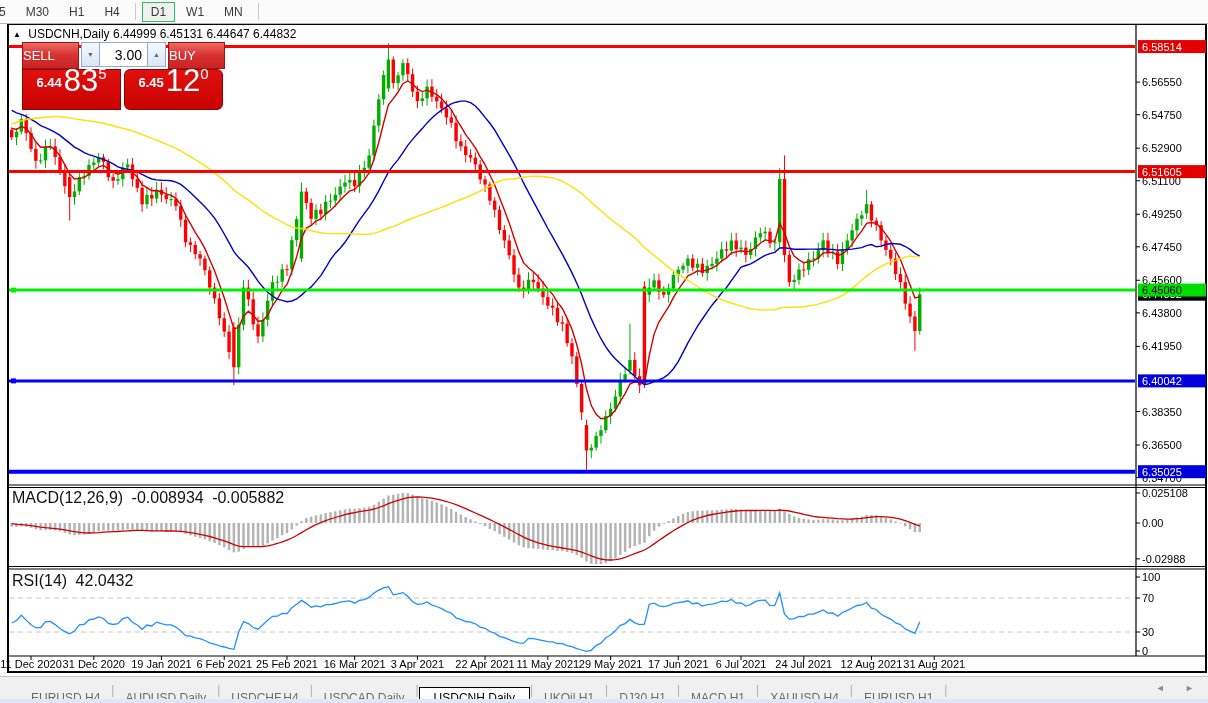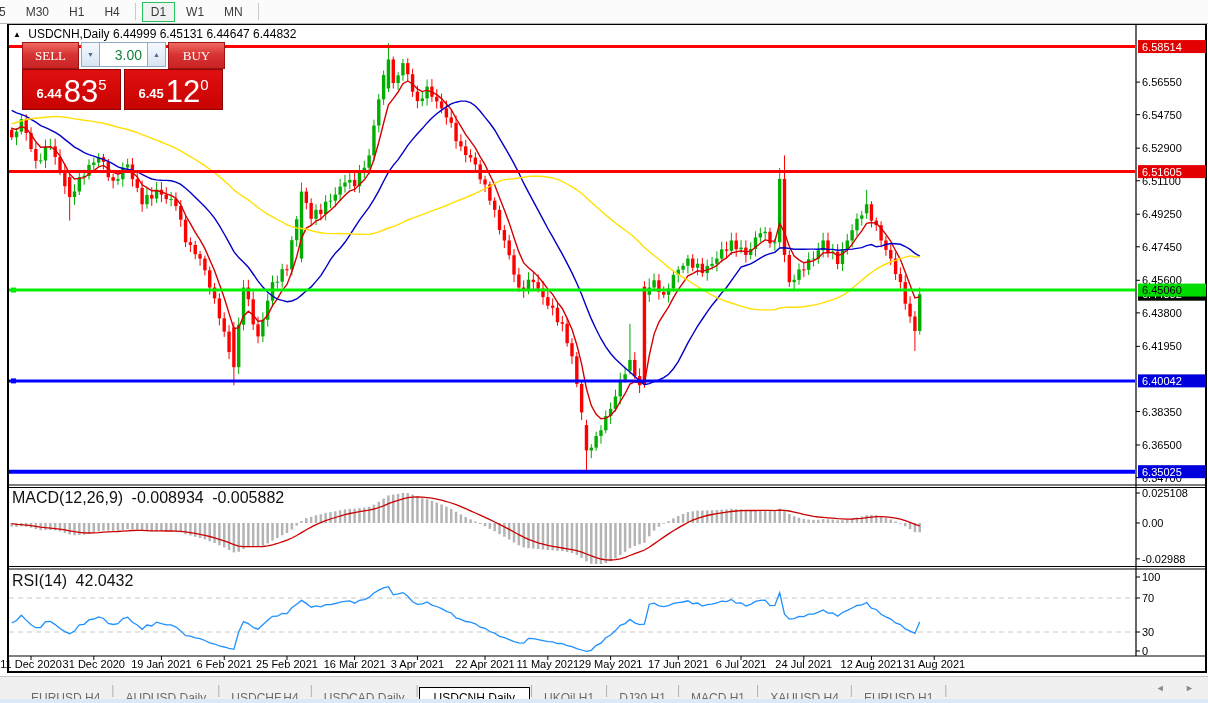--- a/index.html
+++ b/index.html
@@ -13,35 +13,35 @@
   .tf{font-size:12px;color:#3a3a3a;padding:2px 9px;margin:0 1px;cursor:default;}
   .tf.first{padding-left:1px;margin-left:-2px;}
   .tf.active{background:#f1f1f1;border:1px solid #22c55e;padding:2px 8px;}
   .tfsep{width:1px;height:17px;background:#c9c9c9;margin:0 5px;}
   
   .chart-title{position:absolute;left:13px;top:27px;z-index:4;font-size:12px;color:#000;}
   .chart-title .collapse{font-size:8px;margin-right:4px;vertical-align:1px;}
   
   .trade-panel{position:absolute;left:22px;top:42px;width:203px;z-index:5;}
   .tp-row1{display:flex;height:25px;}
-  .btn{width:57px;height:27px;line-height:25px;text-align:center;color:#fff;font-size:13px;
+  .btn{width:57px;height:27px;line-height:25px;text-align:left;color:#fff;font-size:13px;
     background:linear-gradient(#ef6a61,#d93434 45%,#c92323);border:1px solid #9d1414;
-    box-sizing:border-box;cursor:pointer;font-family:Liberation Serif, serif;}
+    box-sizing:border-box;cursor:pointer;}
   .spin{flex:1;display:flex;margin:0 2px;}
   .spin-btn{width:19px;height:25px;box-sizing:border-box;border:1px solid #94aac7;
     background:linear-gradient(#f4f9ff,#d9e5f3);display:flex;align-items:center;
     justify-content:center;font-size:7px;color:#51688c;cursor:pointer;}
   .vol{flex:1;width:40px;height:25px;box-sizing:border-box;border:1px solid #94aac7;
     border-left:none;border-right:none;text-align:right;font-size:14px;padding:0 5px 0 0;
-    color:#15803d;outline:none;font-family:"Liberation Sans",sans-serif;}
+    color:#000000;outline:none;font-family:"Liberation Sans",sans-serif;}
   .tp-row2{display:flex;margin-top:2px;}
   .pbox{width:99px;height:41px;background:linear-gradient(#e01010,#c90202);
     border:1px solid #8d0404;box-sizing:border-box;color:#fff;display:flex;
-    align-items:flex-end;justify-content:center;padding-bottom:4px;cursor:pointer;}
-  .pbox + .pbox{margin-left:3px;}
+    align-items:flex-end;justify-content:center;padding-bottom:15px;cursor:pointer;}
+  .pbox + .pbox{margin-left:3px;border-radius:6px;}
   .psm{font-size:13px;font-weight:bold;margin:0 2px 4px 0;}
   .pbig{font-size:31px;line-height:27px;}
   .psup{font-size:15px;position:relative;top:-12px;}
   
   .ind-label{position:absolute;left:12px;z-index:4;font-size:16px;color:#111;}
   .ind-label span{margin-right:4px;}
   
   .tabbar{position:absolute;left:0;top:676px;width:1208px;height:27px;background:#f0f0f0;
     border-top:1px solid #c6c6c6;z-index:6;}
   .tabstrip{position:absolute;left:20px;top:2px;height:21px;display:flex;align-items:center;}

